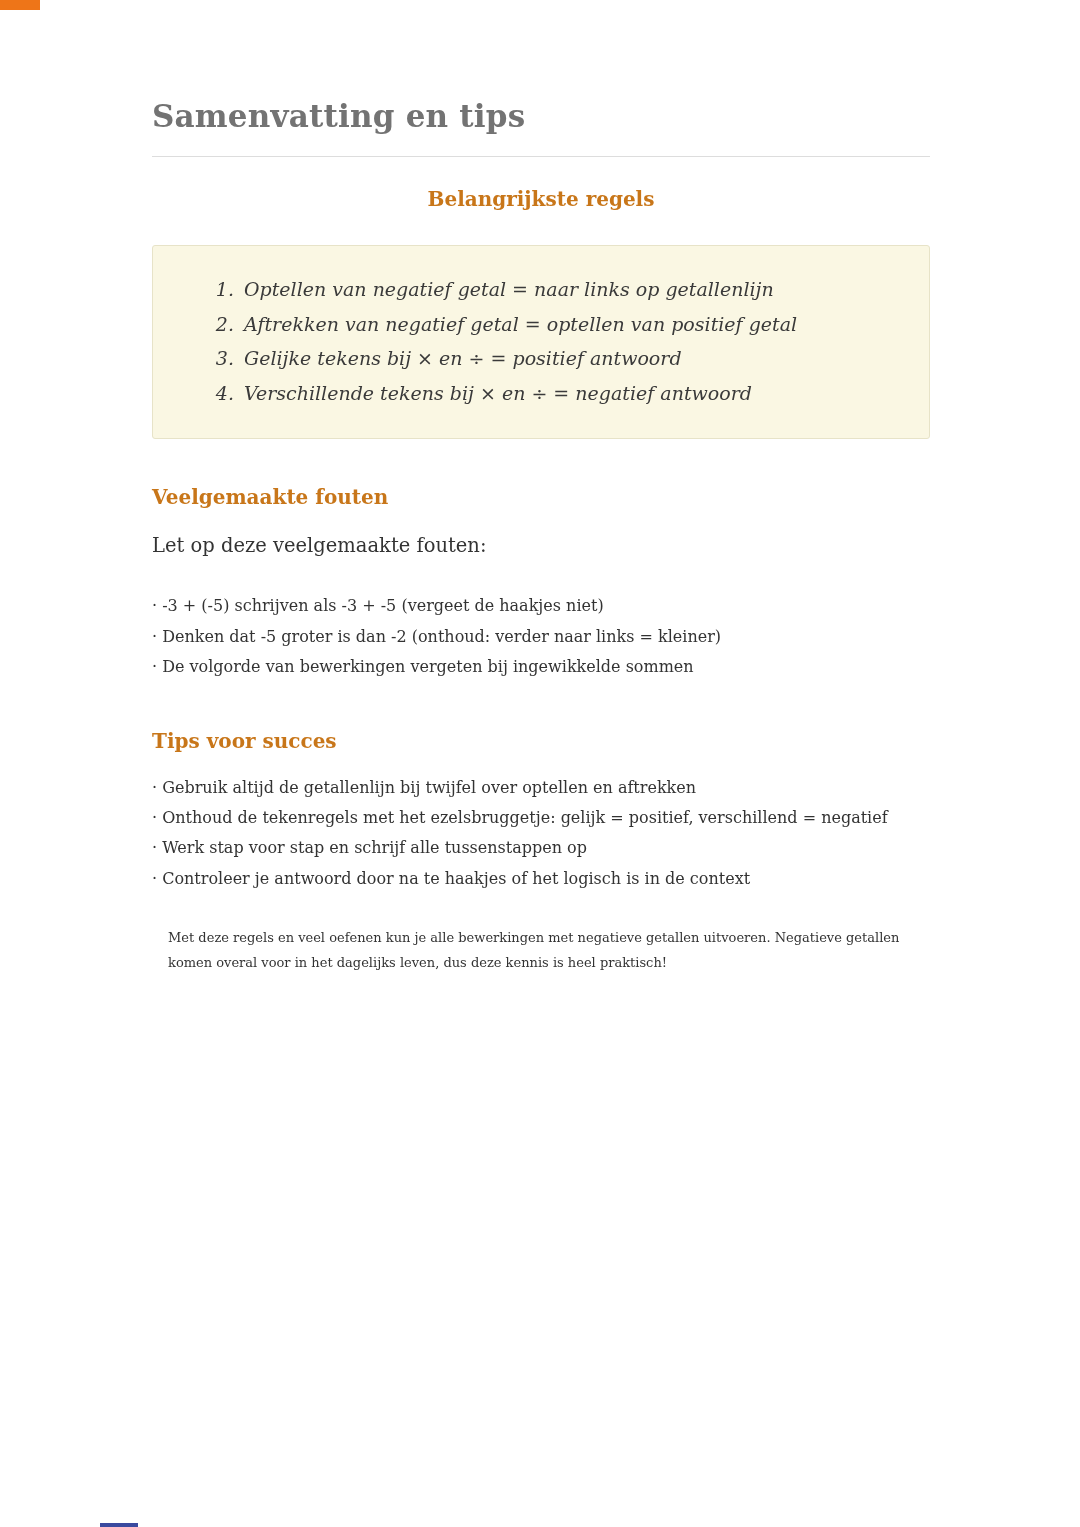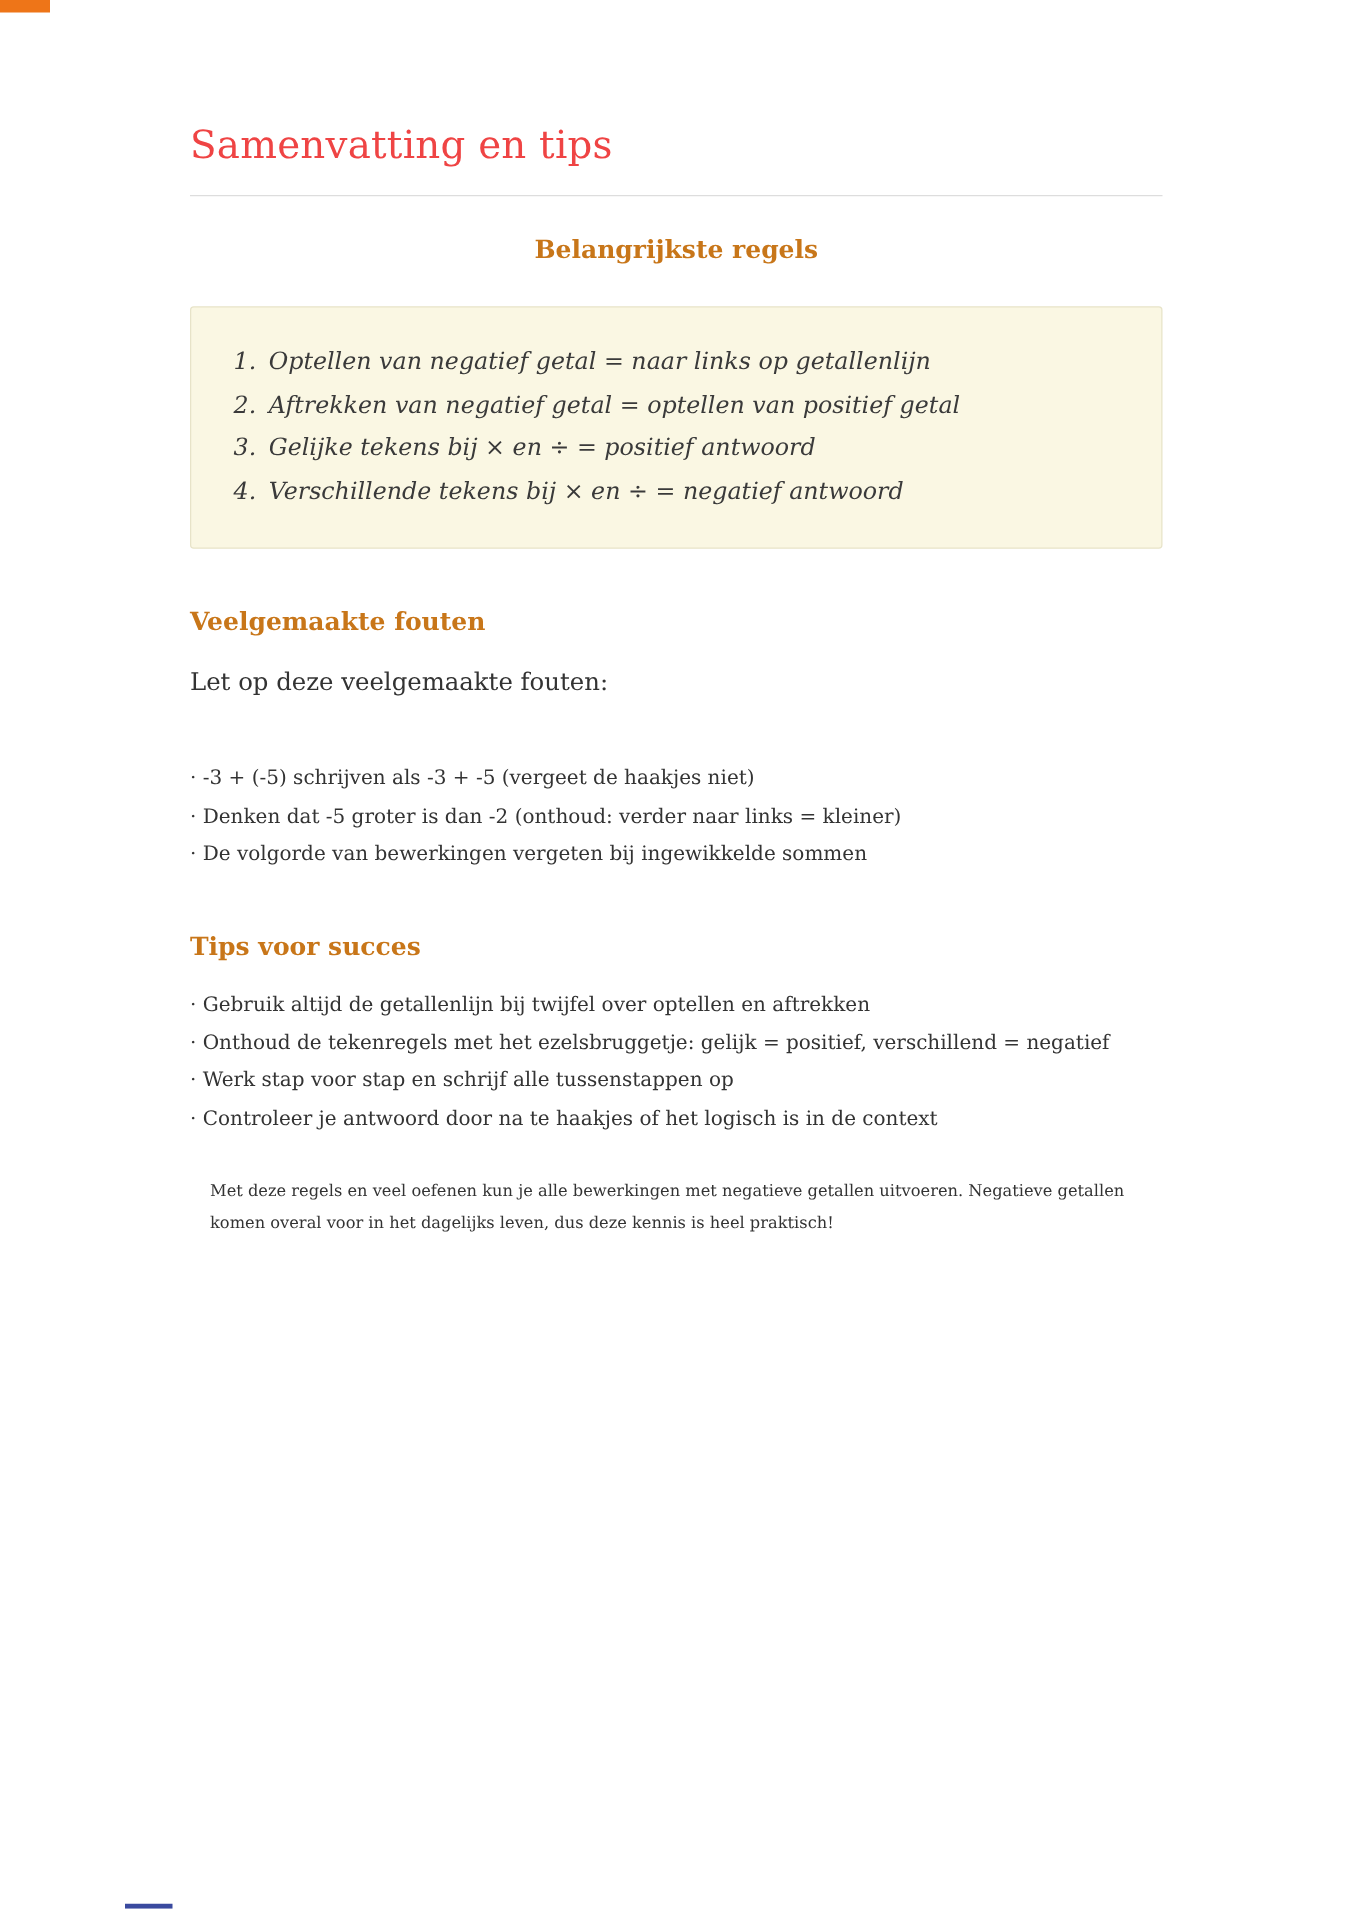--- a/index.html
+++ b/index.html
@@ -22,23 +22,23 @@
   .accent-bottom {
     position: absolute;
     bottom: 0; left: 100px;
     width: 38px; height: 4px;
     background: #3a4a9f;
   }
   .page {
     padding: 98px 150px 0 152px;
   }
   h1.title {
-    color: #ef4444;
+    color: #737373;
     font-size: 31px;
-    font-weight: 400;
+    font-weight: 700;
     margin: 0 0 22px 0;
     letter-spacing: 0.2px;
   }
   hr.divider {
     border: none;
     border-top: 1px solid #dddddd;
     margin: 0 0 30px 0;
   }
   h2.section-heading {
     color: #c87619;
@@ -58,25 +58,25 @@
     margin: 34px 0 10px 0;
   }
   .rules-box ol {
     margin: 0;
     padding-left: 28px;
     font-style: italic;
     font-size: 19px;
     line-height: 1.82;
     color: #3a3a3a;
   }
-  .rules-box ol li { padding-left: 4px; }
+  .rules-box ol li { padding-left: 4px; margin-left: 29px; }
   p.body-text {
     font-size: 19.5px;
     line-height: 1.75;
-    margin: 0 0 44px 0;
+    margin: 0 0 28px 0;
   }
   ul.bullets {
     list-style: none;
     margin: 0 0 30px 0;
     padding: 0;
     font-size: 16px;
     line-height: 1.9;
   }
   ul.bullets li::before {
     content: "\00B7\0020\0020";

